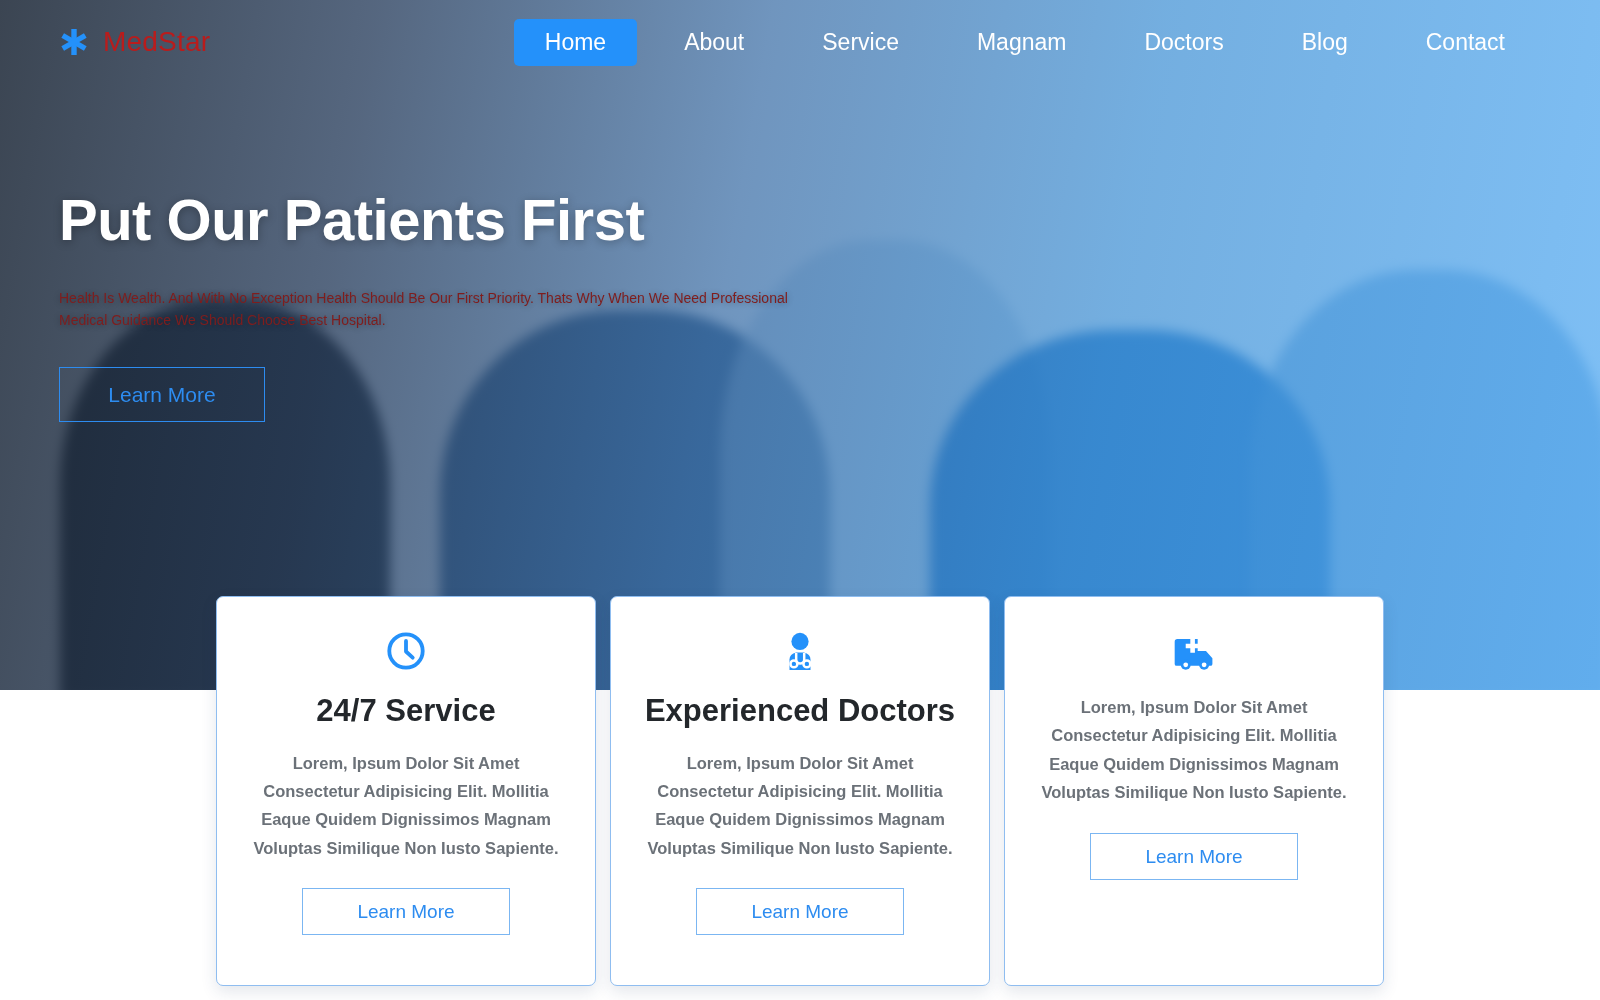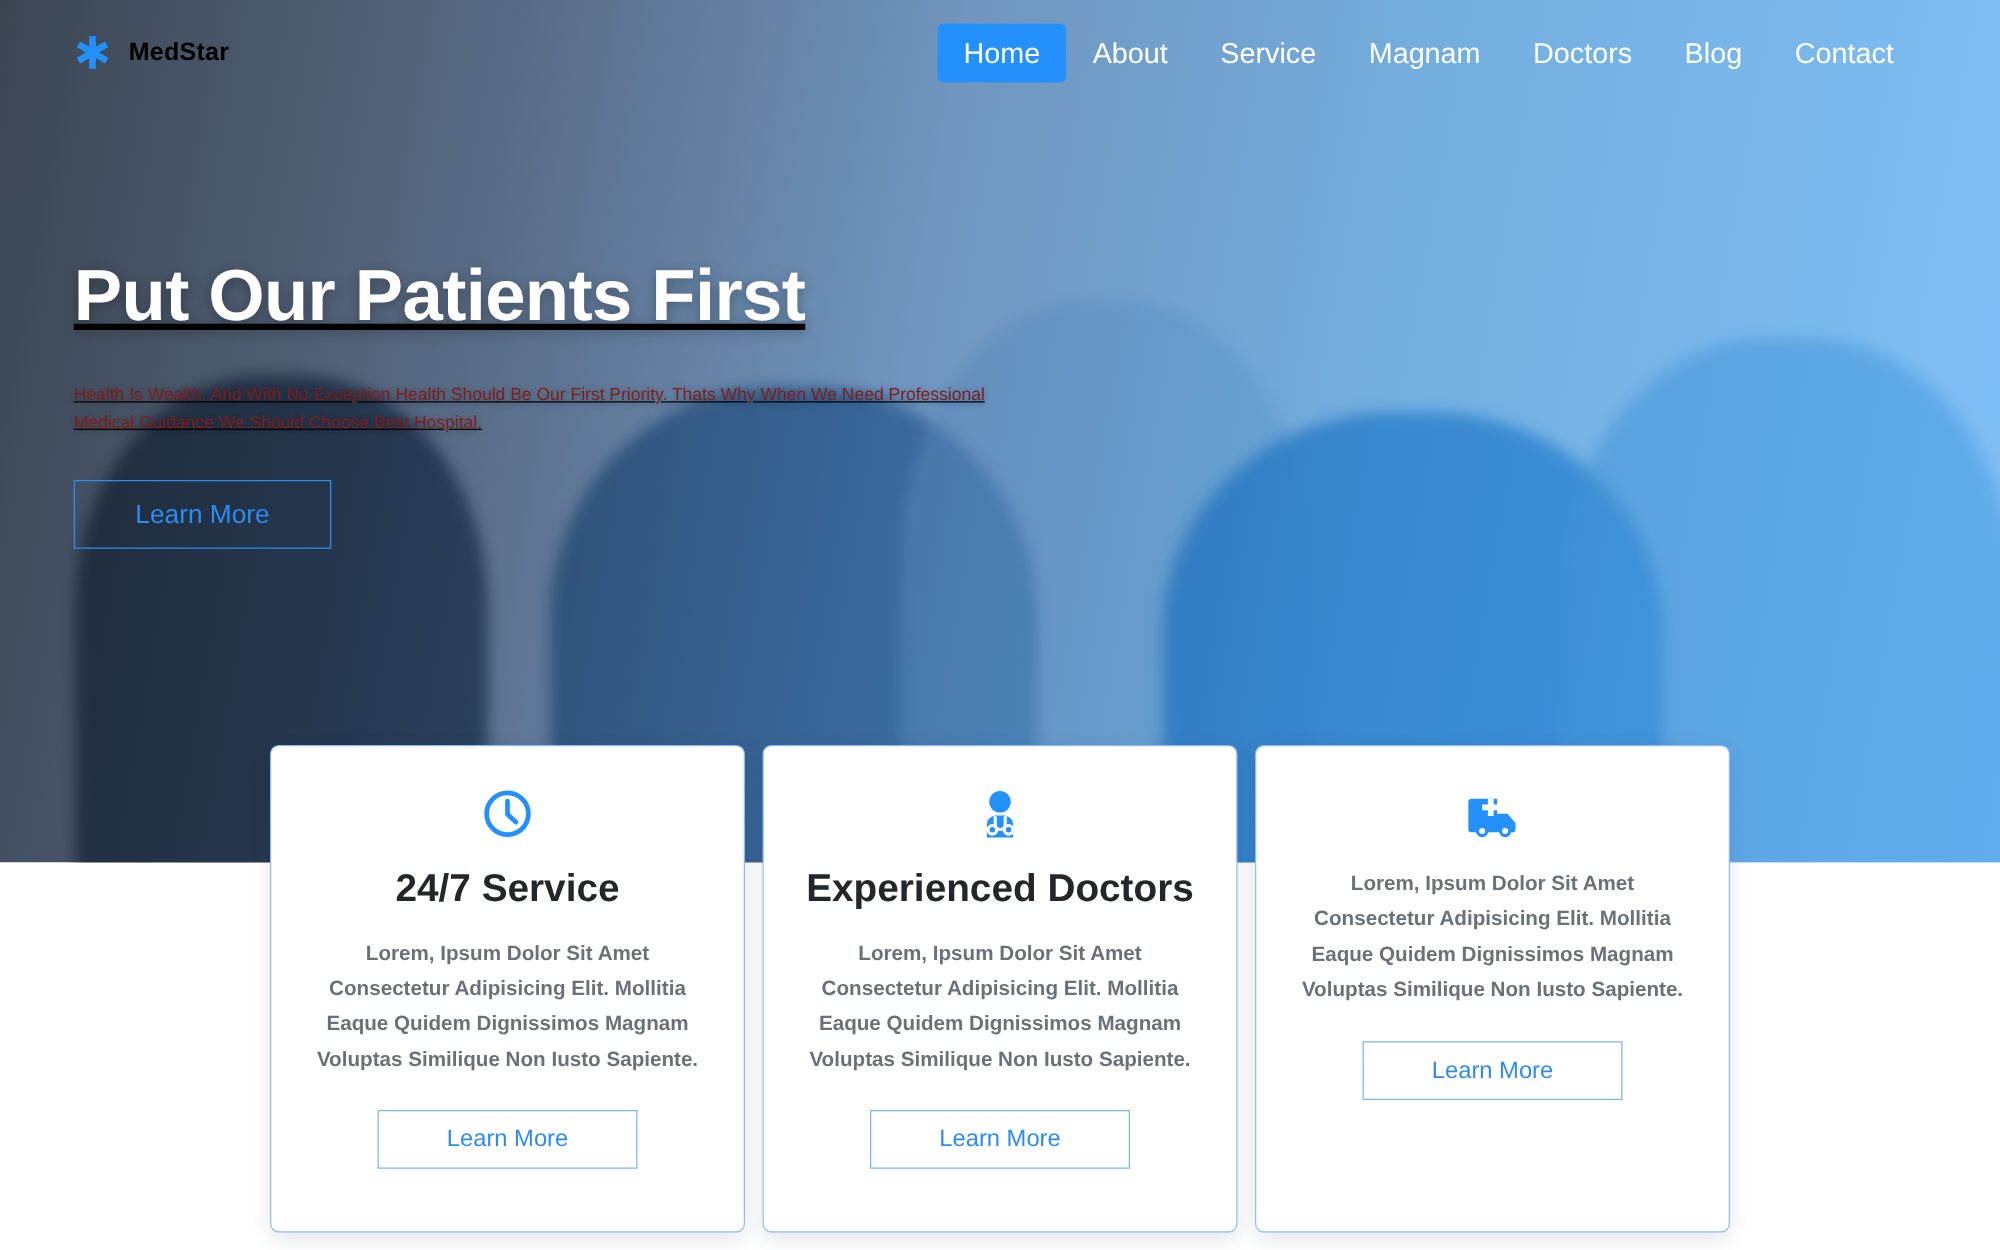--- a/index.html
+++ b/index.html
@@ -59,36 +59,36 @@
   .navbar {
     position:absolute; top:0; left:0; right:0; height:84px;
     display:flex; align-items:center;
   }
   .brand {
     display:flex; align-items:center; gap:14px;
     margin-left:59px;
   }
   .brand-icon { width:30px; height:32px; display:block; }
   .brand-name {
-    color:#000000; font-size:20px; font-weight:bold;
+    color:#b91c1c; font-size:28px; font-weight:normal;
     letter-spacing:.2px; white-space:nowrap;
   }
   .nav-links {
     display:flex; align-items:center; gap:0;
     margin-left:auto; margin-right:64px;
   }
   .nav-link {
     color:#ffffff; font-size:23px; line-height:1;
-    padding:12px 21px; border-radius:5px;
-    white-space:nowrap; cursor:pointer; text-decoration:none;
+    padding:12px 31px; border-radius:5px;
+    white-space:nowrap; cursor:pointer; text-decoration:none;margin-left:16px;
   }
   .nav-link.active { background:#2491fa; }
 
   
-  .hero-copy { position:absolute; left:59px; top:205px; width:760px;text-decoration:underline; }
+  .hero-copy { position:absolute; left:59px; top:188px; width:760px; }
   .hero-title {
     color:#ffffff; font-size:58px; font-weight:bold;
     line-height:1.12; letter-spacing:-.5px;
     text-shadow:0 2px 10px rgba(0,0,0,.28);
   }
   .hero-text {
     margin-top:34px; color:#7f1d1d; font-size:14px;
     line-height:1.58; max-width:742px;
     text-shadow:0 1px 6px rgba(0,0,0,.3);
   }

